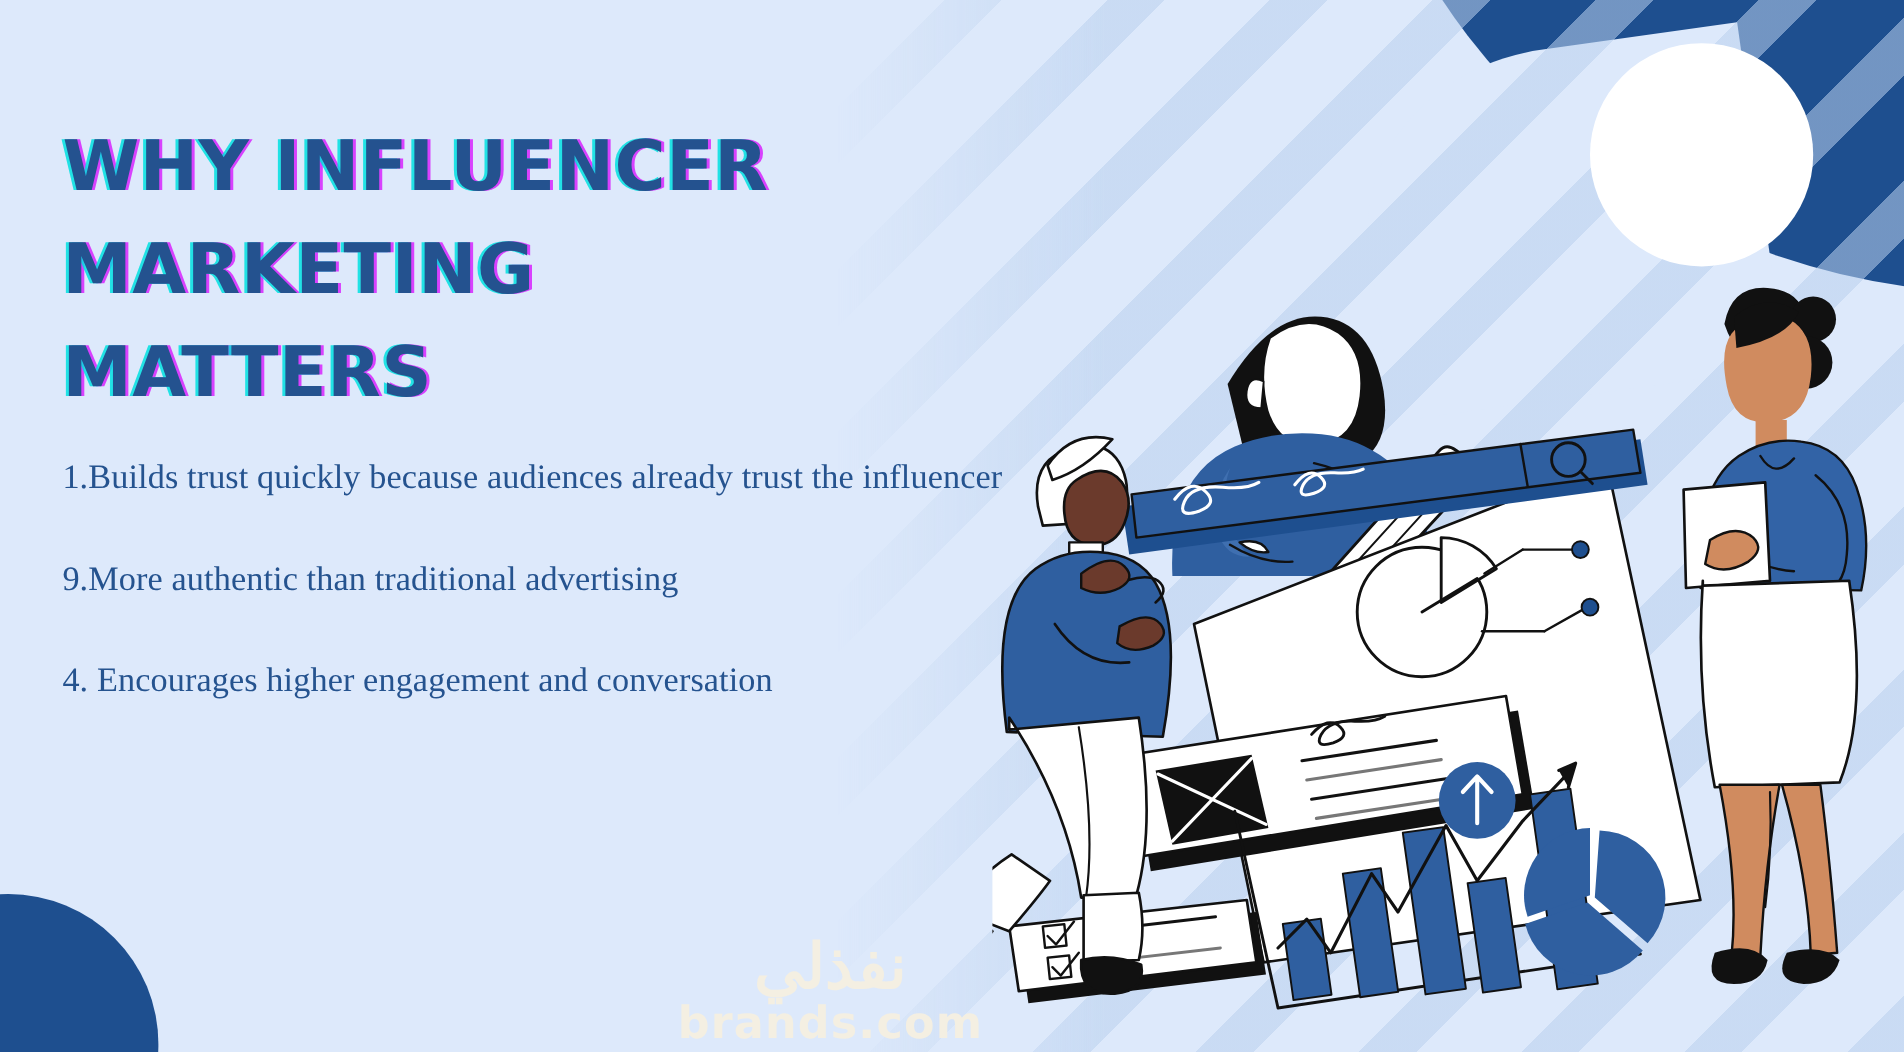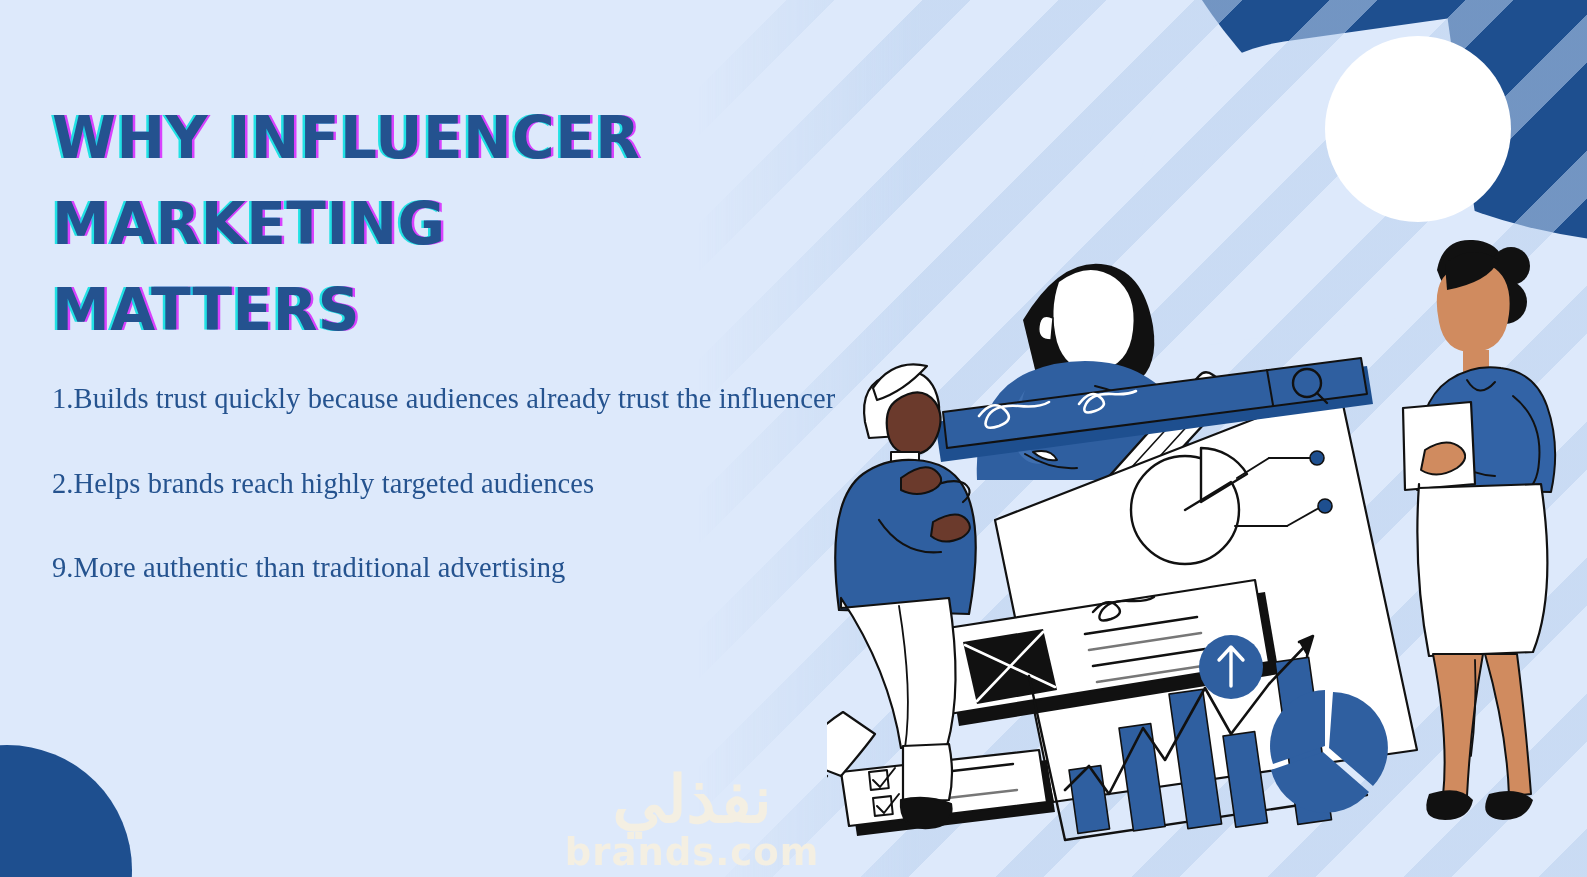--- a/index.html
+++ b/index.html
@@ -111,22 +111,22 @@
     position: absolute;
     left: 496px;
     bottom: 6px;
     width: 392px;
     text-align: center;
     color: #f4efe2;
     pointer-events: none;
     user-select: none;
   }
   .wm-ar {
-    font-family: Liberation Sans, sans-serif;
-    font-size: 65px;
+    font-family: Liberation Serif, serif;
+    font-size: 52px;
     font-weight: 700;
     line-height: 1.04;
     direction: rtl;
   }
   .wm-en {
     font-family: "DejaVu Sans", sans-serif;
     font-size: 37px;
     font-weight: 700;
     line-height: 1.0;
     letter-spacing: 1px;
@@ -307,22 +307,22 @@
 
       </g>
     </svg>
   </div>
 
   <div class="text-col">
     <h1 class="title">WHY INFLUENCER MARKETING
 MATTERS</h1>
     <ul class="bullets">
       <li class="bullet">1.Builds trust quickly because audiences already trust the influencer</li>
-      <li class="bullet">2.Helps brands reach highly targeted audiences</li>
       <li class="bullet">9.More authentic than traditional advertising</li>
+      <li class="bullet">4. Encourages higher engagement and conversation</li>
     </ul>
   </div>
 
   <div class="watermark">
     <div class="wm-ar">نفذلي</div>
     <div class="wm-en">brands.com</div>
   </div>
 
 </div>
 

